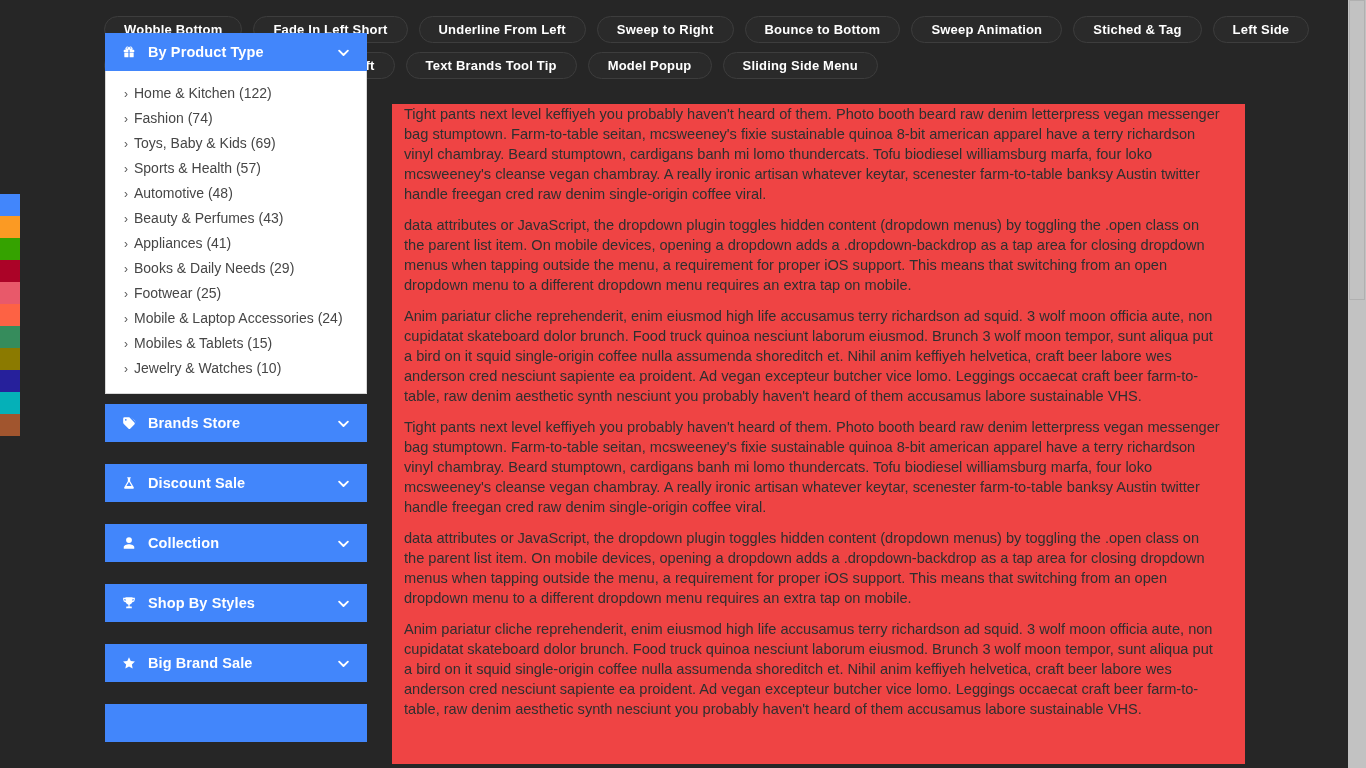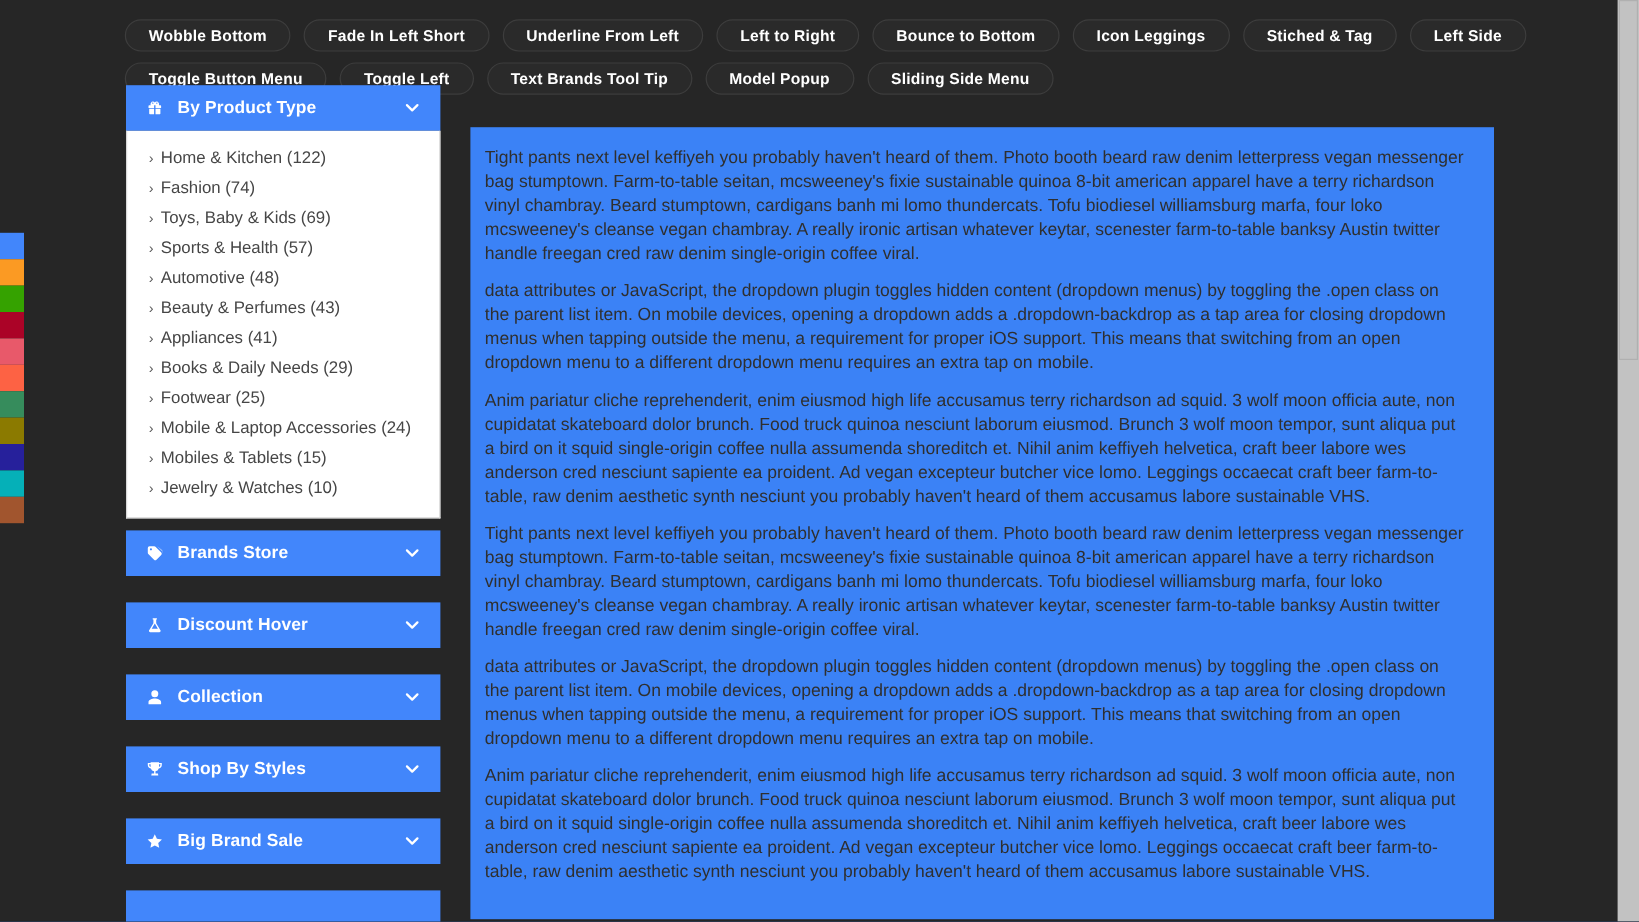--- a/index.html
+++ b/index.html
@@ -47,21 +47,21 @@
     font-family: "Liberation Sans", sans-serif;
   }
 
   
   #page-body {
     position: absolute;
     left: 0; top: 108px;
     width: 1348px;
     height: 656px;
     display: flex;
-    align-items: center;
+    align-items: flex-end;
   }
 
   
   #sidebar {
     width: 262px;
     margin-left: 105px;
     flex: 0 0 262px;
   }
   .accordion-panel { margin-bottom: 22px; }
   .accordion-panel:first-child { margin-bottom: 10px; }
@@ -125,22 +125,22 @@
     font-size: 12px;
     flex: 0 0 auto;
   }
   .cat-label { white-space: nowrap; }
 
   
   #content-panel {
     margin-left: 25px;
     width: 853px;
     flex: 0 0 853px;
-    background: #3b82f6;
-    padding: 16px 24px 18px 12px;
+    background: #ef4444;
+    padding: 0 24px 18px 12px;
     min-height: 660px;
   }
   #content-panel p {
     margin: 0 0 11px 0;
     font-size: 14.6px;
     line-height: 20px;
     color: #2f2f2f;
     text-align: left;
     font-family: "Liberation Sans", sans-serif;
   }
@@ -176,23 +176,23 @@
     <span class="swatch" style="background: rgb(38, 32, 155);"></span>
     <span class="swatch" style="background: rgb(5, 176, 184);"></span>
     <span class="swatch" style="background: rgb(161, 85, 46);"></span>
   </div>
 
 <div id="button-bar">
   <div class="btn-row">
       <button class="demo-btn">Wobble Bottom</button>
       <button class="demo-btn">Fade In Left Short</button>
       <button class="demo-btn">Underline From Left</button>
-      <button class="demo-btn">Left to Right</button>
+      <button class="demo-btn">Sweep to Right</button>
       <button class="demo-btn">Bounce to Bottom</button>
-      <button class="demo-btn">Icon Leggings</button>
+      <button class="demo-btn">Sweep Animation</button>
       <button class="demo-btn">Stiched &amp; Tag</button>
       <button class="demo-btn">Left Side</button>
     </div>
   <div class="btn-row">
       <button class="demo-btn">Toggle Button Menu</button>
       <button class="demo-btn">Toggle Left</button>
       <button class="demo-btn">Text Brands Tool Tip</button>
       <button class="demo-btn">Model Popup</button>
       <button class="demo-btn">Sliding Side Menu</button>
     </div>
@@ -284,21 +284,21 @@
           </span>
         </div>
       </div>
       <div class="accordion-panel">
         <div class="acc-header">
           <span class="acc-icon">
             <svg width="14" height="14" viewBox="0 0 24 24" fill="currentColor">
               <path d="M9 2h6v2h-1v5.2l5.6 9.3A2 2 0 0 1 17.9 22H6.1a2 2 0 0 1-1.7-3.5L10 9.2V4H9V2zm3 3.6v4.1L7.6 17h8.8L12 9.7V5.6z"></path>
             </svg>
           </span>
-          <span class="acc-title">Discount Hover</span>
+          <span class="acc-title">Discount Sale</span>
           <span class="acc-caret">
             <svg width="15" height="15" viewBox="0 0 24 24" fill="none" stroke="currentColor" stroke-width="3" stroke-linecap="round" stroke-linejoin="round">
               <path d="M5 9l7 7 7-7"></path>
             </svg>
           </span>
         </div>
       </div>
       <div class="accordion-panel">
         <div class="acc-header">
           <span class="acc-icon">

